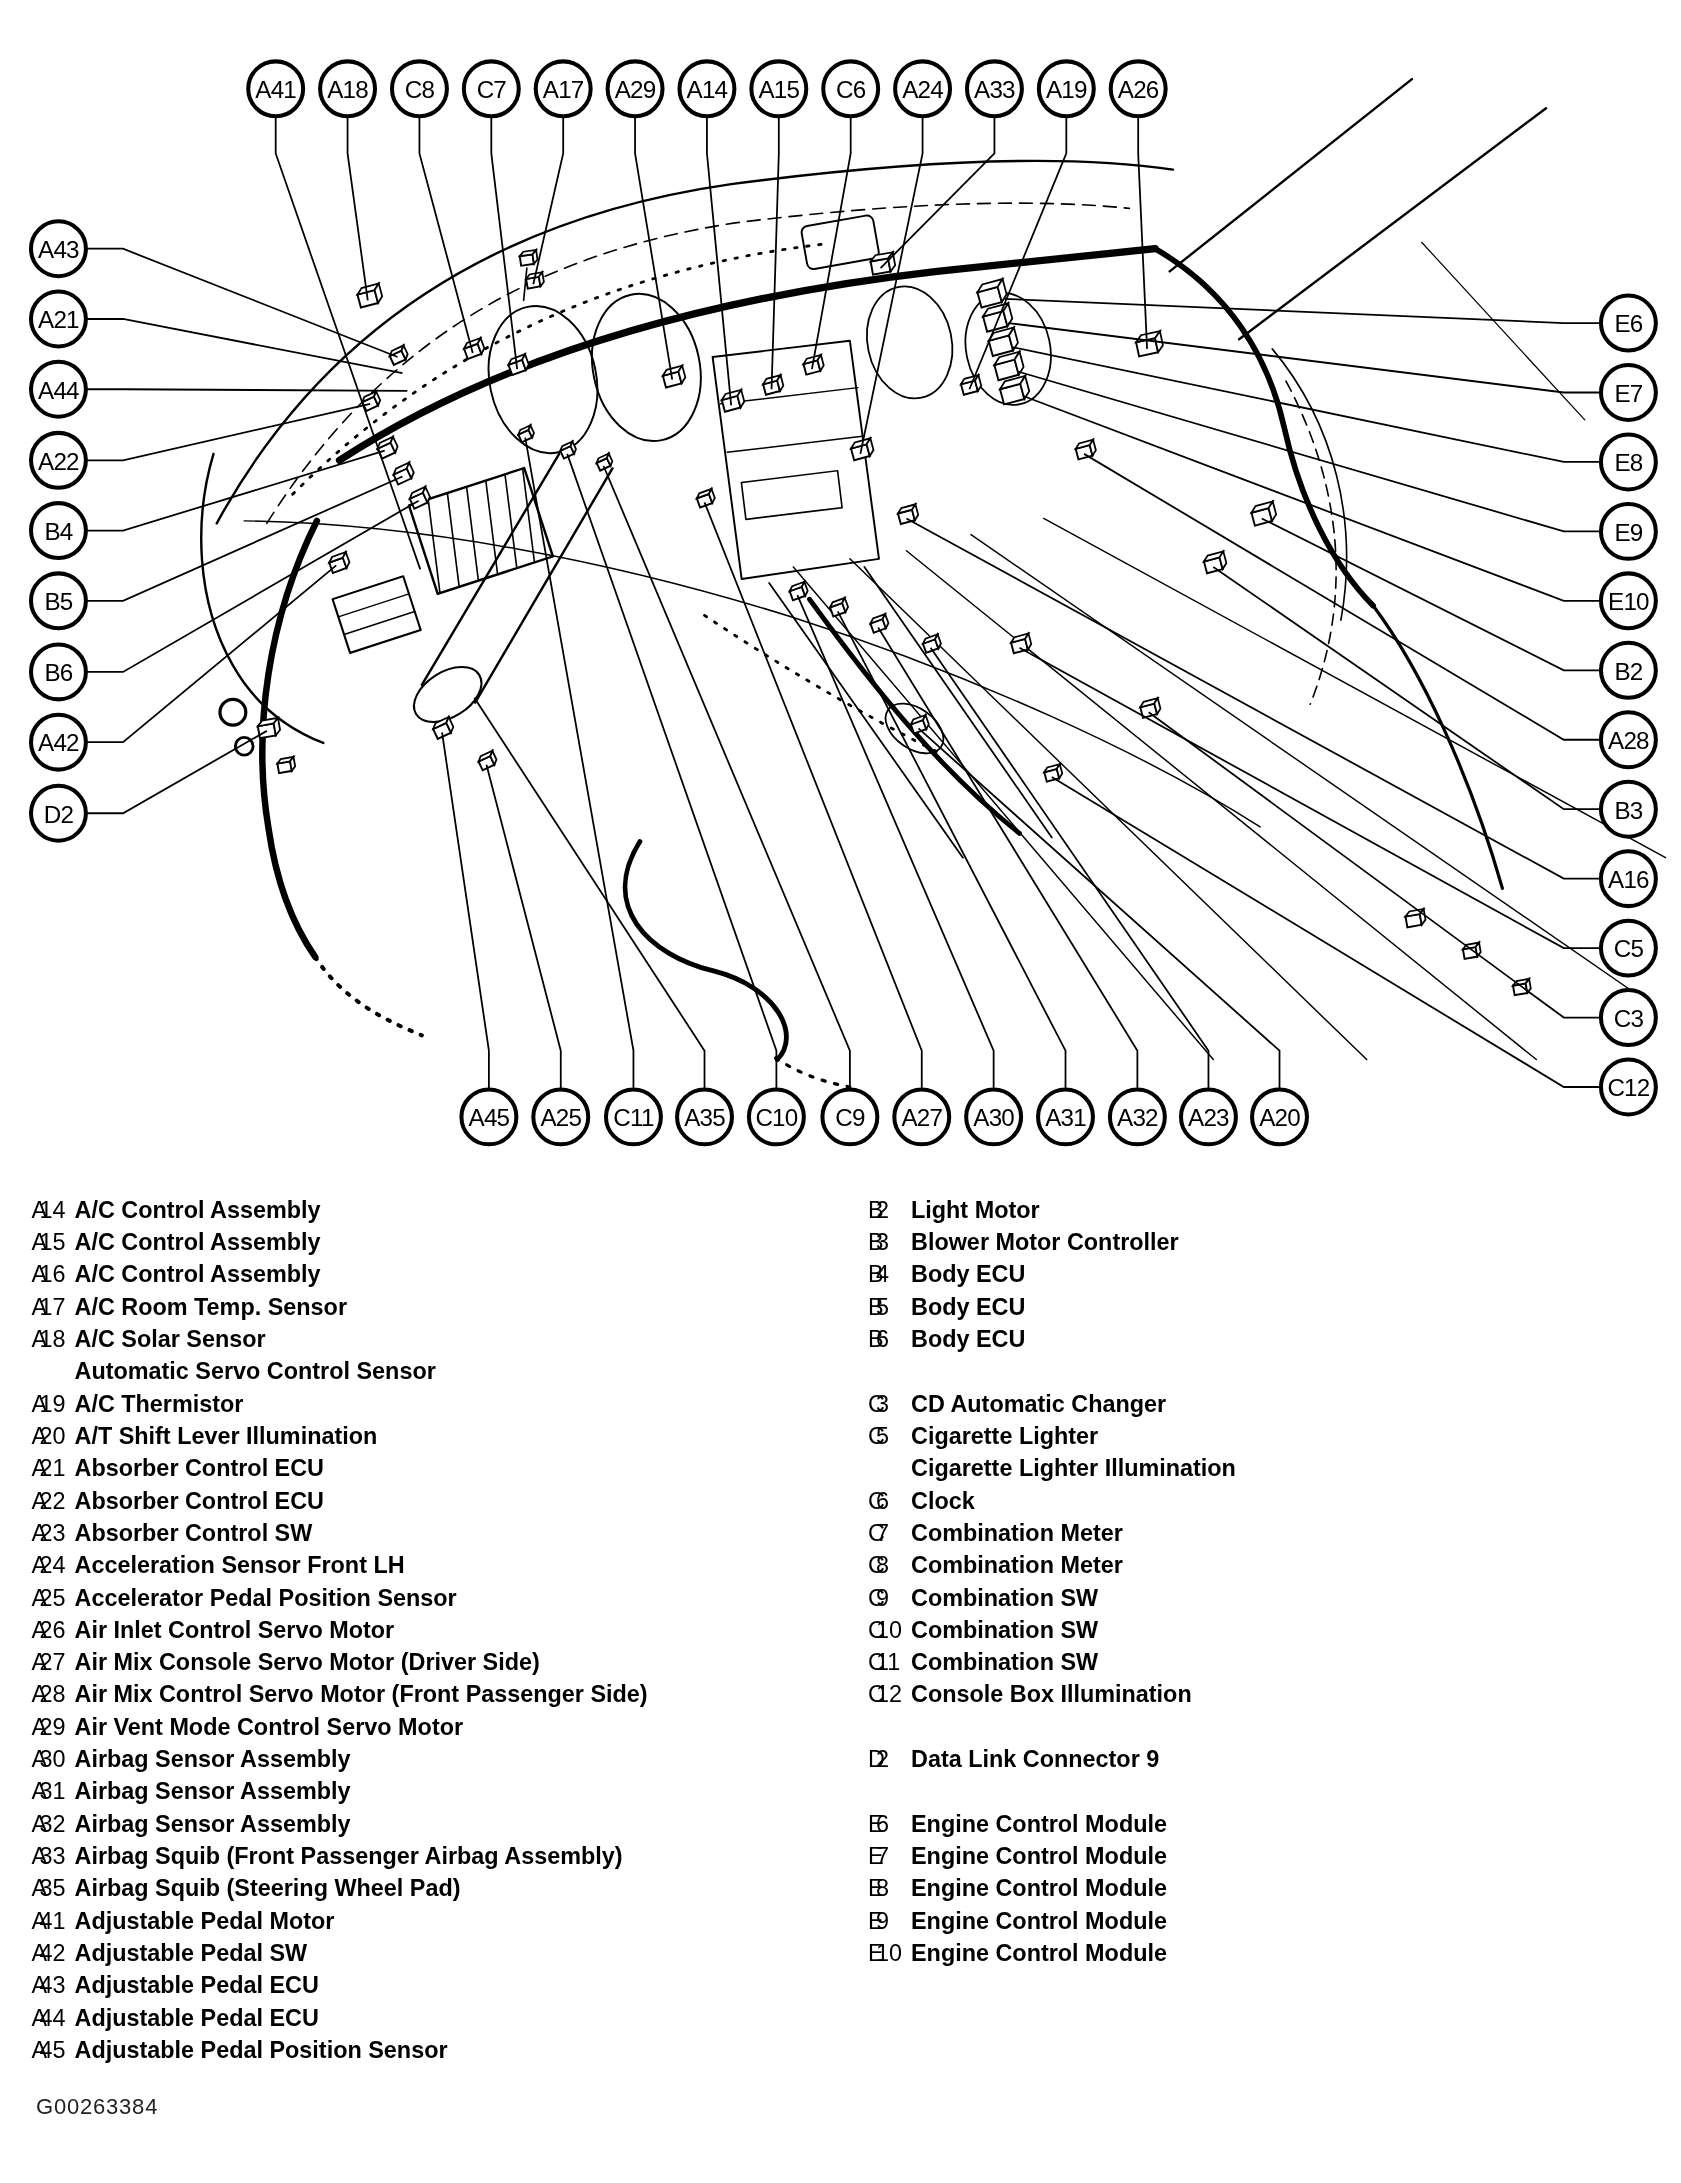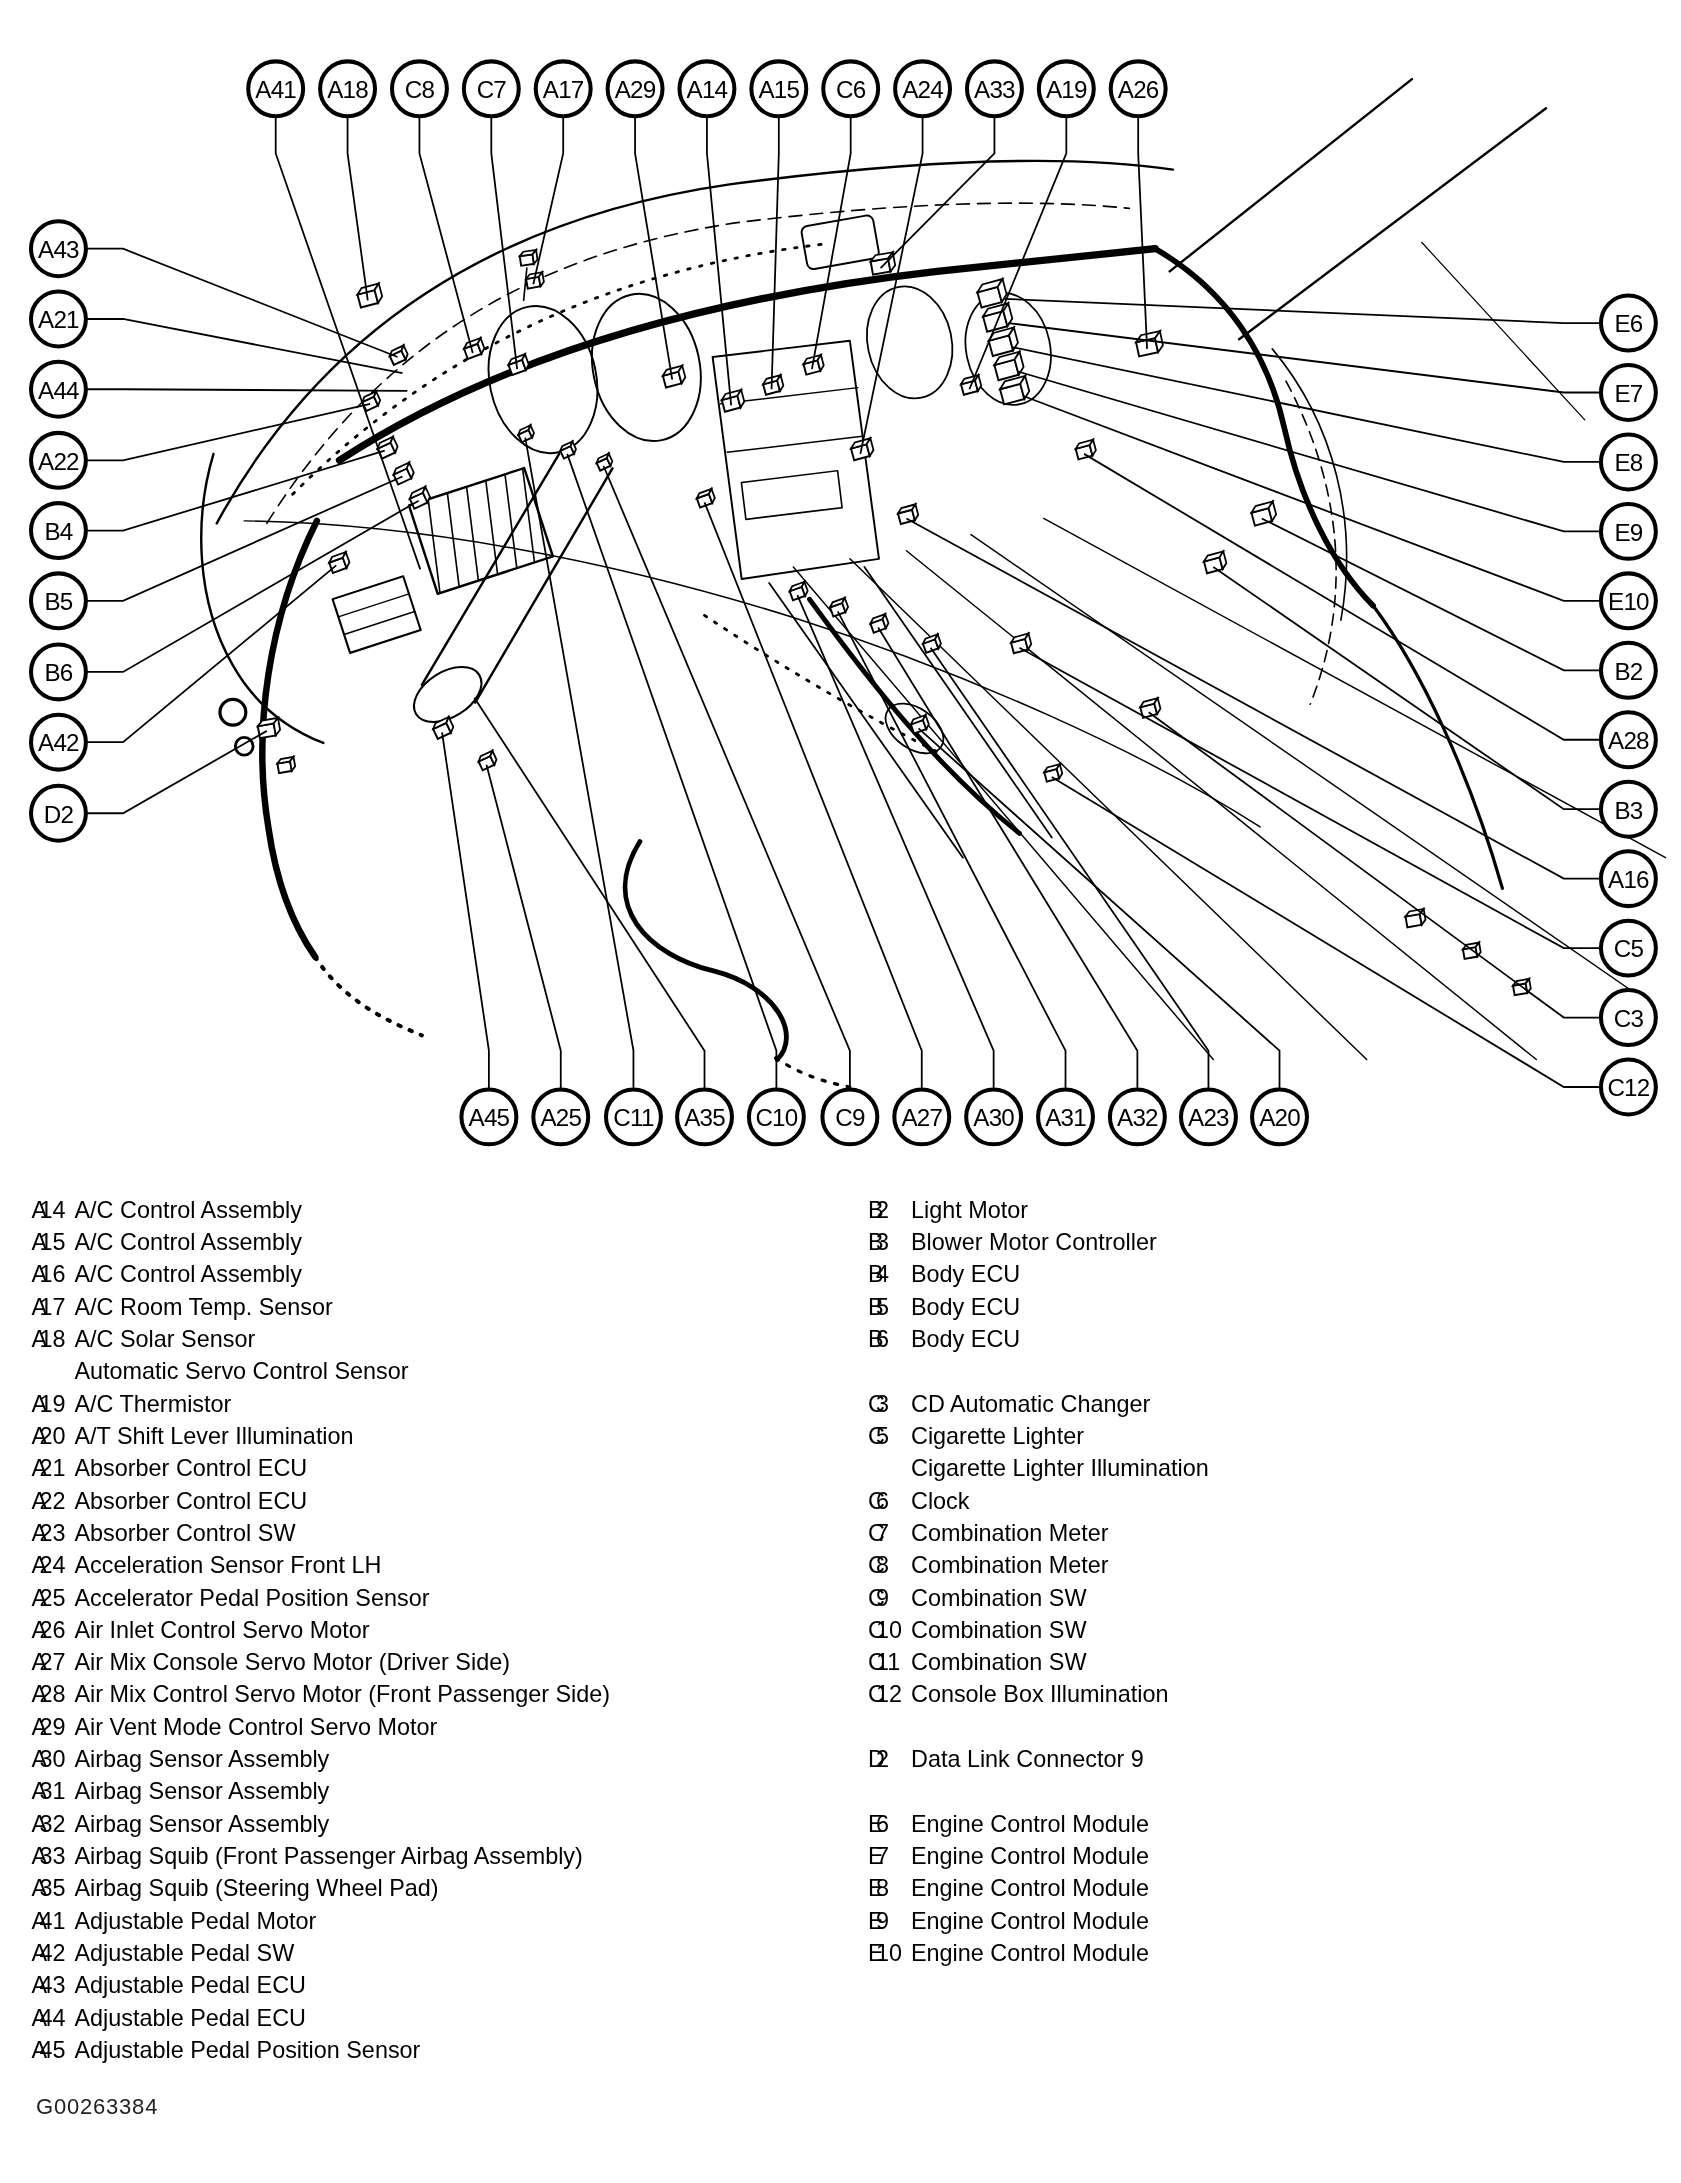--- a/index.html
+++ b/index.html
@@ -6,21 +6,21 @@
   body{
     width:1682px;height:2183px;position:relative;background:#ffffff;
     font-family:"Liberation Sans","DejaVu Sans",sans-serif;color:#000;
     overflow:hidden;
   }
   #stage{position:absolute;left:0;top:0;width:1682px;height:2183px;}
   svg{position:absolute;left:0;top:0;}
   .legend-row{position:absolute;height:32px;line-height:32px;font-size:23.4px;white-space:nowrap;}
   .legend-row .code{position:absolute;left:0;top:0;}
   .legend-row .num{position:absolute;left:8px;top:0;width:27.5px;text-align:left;}
-  .legend-row .name{position:absolute;left:43px;top:0;}
+  .legend-row .name{position:absolute;left:43px;top:0;font-weight:bold;}
   #figure-code{
     position:absolute;left:36px;top:2094px;font-size:22px;color:#222;letter-spacing:0.8px;
   }
   .callout-label{font-size:30px;letter-spacing:-1px;fill:#000;}
 </style>
 </head>
 <body>
 
 <div id="stage">
 

